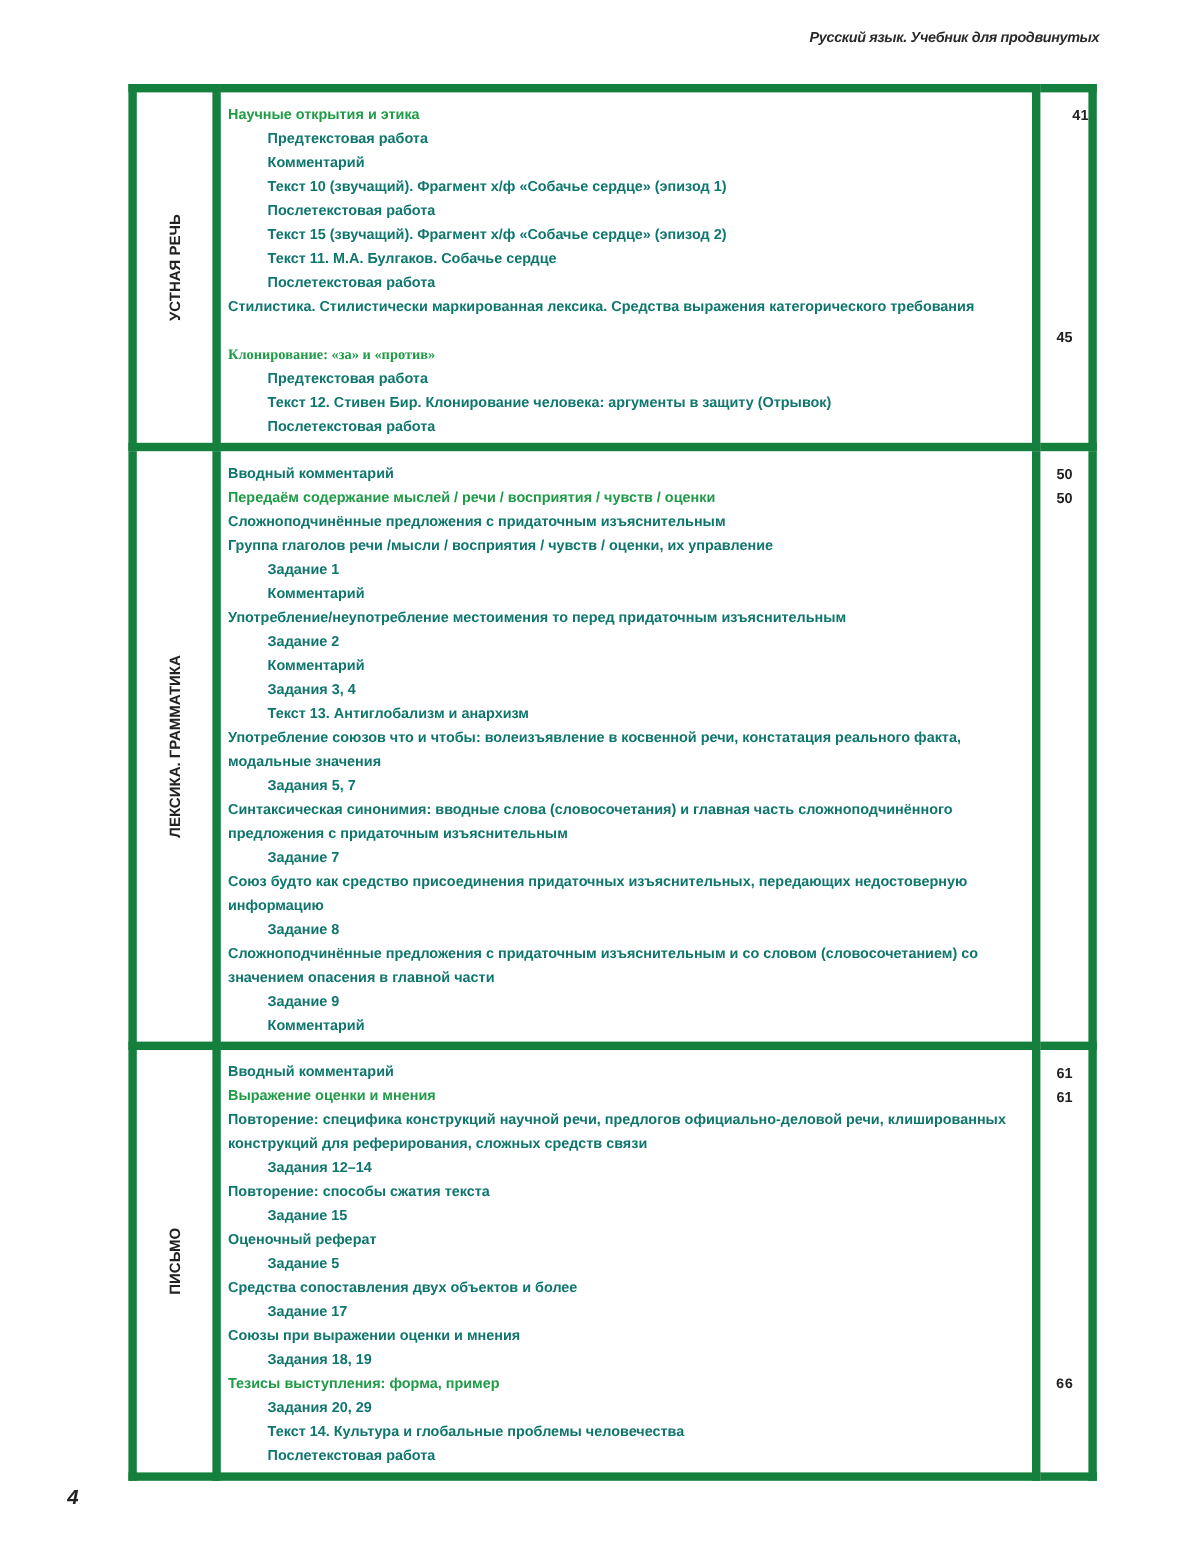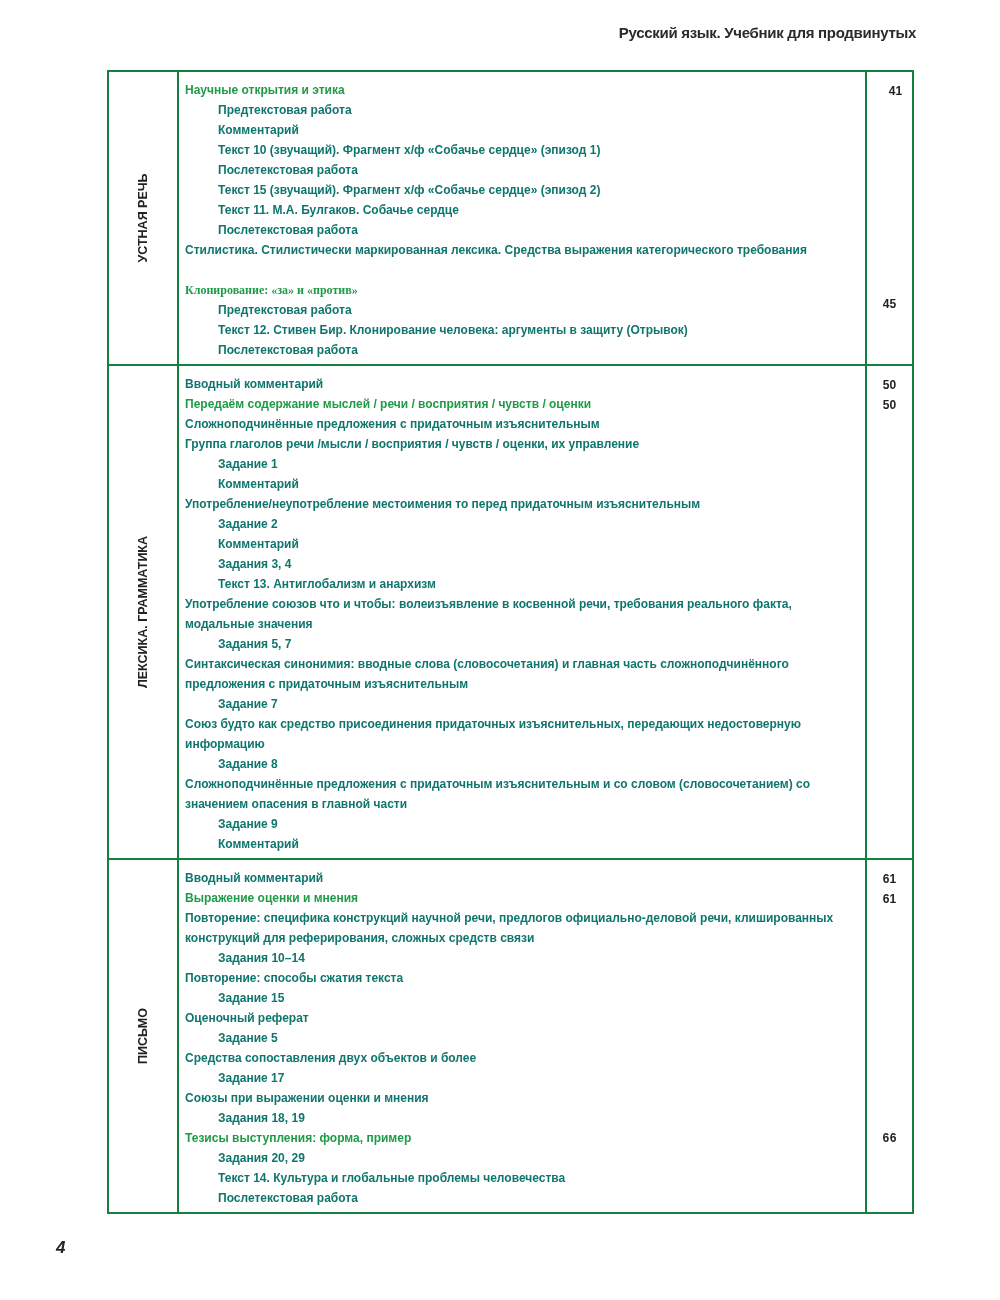--- a/index.html
+++ b/index.html
@@ -1,24 +1,24 @@
 <!DOCTYPE html>
 <html><head>
 <meta charset="utf-8">
 <style>
   html, body { margin: 0; padding: 0; background: #ffffff; }
   body { width: 1000px; height: 1300px; position: relative; overflow: hidden;
          font-family: "Liberation Sans", sans-serif; color: #1a1a1a; }
-  .running-header { position: absolute; right: 84px; top: 24px; font-size: 15px;
-         font-weight: bold; color: #2a2a2a; letter-spacing: -0.3px; }
+  .running-header { position: absolute; right: 84px; top: 24px; font-size: 12px;
+         font-weight: bold; font-style: italic; color: #2a2a2a; letter-spacing: -0.3px; }
   .page-number { position: absolute; left: 56px; top: 1238px; font-size: 17px;
          font-weight: bold; font-style: italic; color: #222; }
   table.toc { position: absolute; left: 107px; top: 70px; width: 807px;
          border-collapse: collapse; table-layout: fixed; }
-  table.toc td { border: 2px solid #15803d; vertical-align: top; padding: 0; }
+  table.toc td { border: 7px solid #15803d; vertical-align: top; padding: 0; }
   col.c1 { width: 70px; } col.c3 { width: 47px; }
   .section-cell { position: relative; }
   .section-label { position: absolute; left: 50%; top: 50%;
          transform: translate(-50%, -50%) rotate(-90deg);
          white-space: nowrap; font-size: 12.5px; font-weight: bold; color: #222; }
   .content-cell { padding: 8px 6px 4px 6px !important; }
   .line { font-size: 12px; line-height: 20px; font-weight: bold; color: #0f766e;
           white-space: nowrap; overflow: hidden; }
   .line.wrap { white-space: normal; }
   .line.indent { padding-left: 33px; }
@@ -52,41 +52,41 @@
           <div class="line indent">Текст 15 (звучащий). Фрагмент х/ф «Собачье сердце» (эпизод 2)</div>
           <div class="line indent">Текст 11. М.А. Булгаков. Собачье сердце</div>
           <div class="line indent">Послетекстовая работа</div>
           <div class="line wrap">Стилистика. Стилистически маркированная лексика. Средства выражения категорического требования</div>
           <div class="line green gap">Клонирование: «за» и «против»</div>
           <div class="line indent">Предтекстовая работа</div>
           <div class="line indent">Текст 12. Стивен Бир. Клонирование человека: аргументы в защиту (Отрывок)</div>
           <div class="line indent">Послетекстовая работа</div>
         </td>
         <td class="pages-cell" style="position: relative;">
-          <div class="pg" style="position: absolute; left: 12px; right: 0px; top: 9px;">41</div>
-          <div class="pg" style="position: absolute; left: 0px; right: 0px; top: 222px;">45</div>
+          <div class="pg" style="position: absolute; left: 12px; right: 0px; top: 9px; text-align: right;">41</div>
+          <div class="pg" style="position: absolute; left: 0px; right: 0px; top: 194px;">45</div>
         </td>
       </tr>
       <tr>
         <td class="section-cell">
           <div class="section-label">ЛЕКСИКА. ГРАММАТИКА</div>
         </td>
         <td class="content-cell">
           <div class="line ">Вводный комментарий</div>
           <div class="line green">Передаём содержание мыслей / речи / восприятия / чувств / оценки</div>
           <div class="line ">Сложноподчинённые предложения с придаточным изъяснительным</div>
           <div class="line ">Группа глаголов речи /мысли / восприятия / чувств / оценки, их управление</div>
           <div class="line indent">Задание 1</div>
           <div class="line indent">Комментарий</div>
           <div class="line ">Употребление/неупотребление местоимения то перед придаточным изъяснительным</div>
           <div class="line indent">Задание 2</div>
           <div class="line indent">Комментарий</div>
           <div class="line indent">Задания 3, 4</div>
           <div class="line indent">Текст 13. Антиглобализм и анархизм</div>
-          <div class="line wrap">Употребление союзов что и чтобы: волеизъявление в косвенной речи, требования реального факта, модальные значения</div>
+          <div class="line wrap">Употребление союзов что и чтобы: волеизъявление в косвенной речи, констатация реального факта, модальные значения</div>
           <div class="line indent">Задания 5, 7</div>
           <div class="line wrap">Синтаксическая синонимия: вводные слова (словосочетания) и главная часть сложноподчинённого предложения с придаточным изъяснительным</div>
           <div class="line indent">Задание 7</div>
           <div class="line wrap">Союз будто как средство присоединения придаточных изъяснительных, передающих недостоверную информацию</div>
           <div class="line indent">Задание 8</div>
           <div class="line wrap">Сложноподчинённые предложения с придаточным изъяснительным и со словом (словосочетанием) со значением опасения в главной части</div>
           <div class="line indent">Задание 9</div>
           <div class="line indent">Комментарий</div>
         </td>
         <td class="pages-cell" style="position: relative;">
@@ -95,21 +95,21 @@
         </td>
       </tr>
       <tr>
         <td class="section-cell">
           <div class="section-label">ПИСЬМО</div>
         </td>
         <td class="content-cell">
           <div class="line ">Вводный комментарий</div>
           <div class="line green">Выражение оценки и мнения</div>
           <div class="line wrap">Повторение: специфика конструкций научной речи, предлогов официально-деловой речи, клишированных конструкций  для реферирования, сложных средств связи</div>
-          <div class="line indent">Задания 10–14</div>
+          <div class="line indent">Задания 12–14</div>
           <div class="line ">Повторение: способы сжатия текста</div>
           <div class="line indent">Задание 15</div>
           <div class="line ">Оценочный реферат</div>
           <div class="line indent">Задание 5</div>
           <div class="line ">Средства сопоставления двух объектов и более</div>
           <div class="line indent">Задание 17</div>
           <div class="line ">Союзы при выражении оценки и мнения</div>
           <div class="line indent">Задания 18, 19</div>
           <div class="line green">Тезисы выступления: форма, пример</div>
           <div class="line indent">Задания 20, 29</div>

